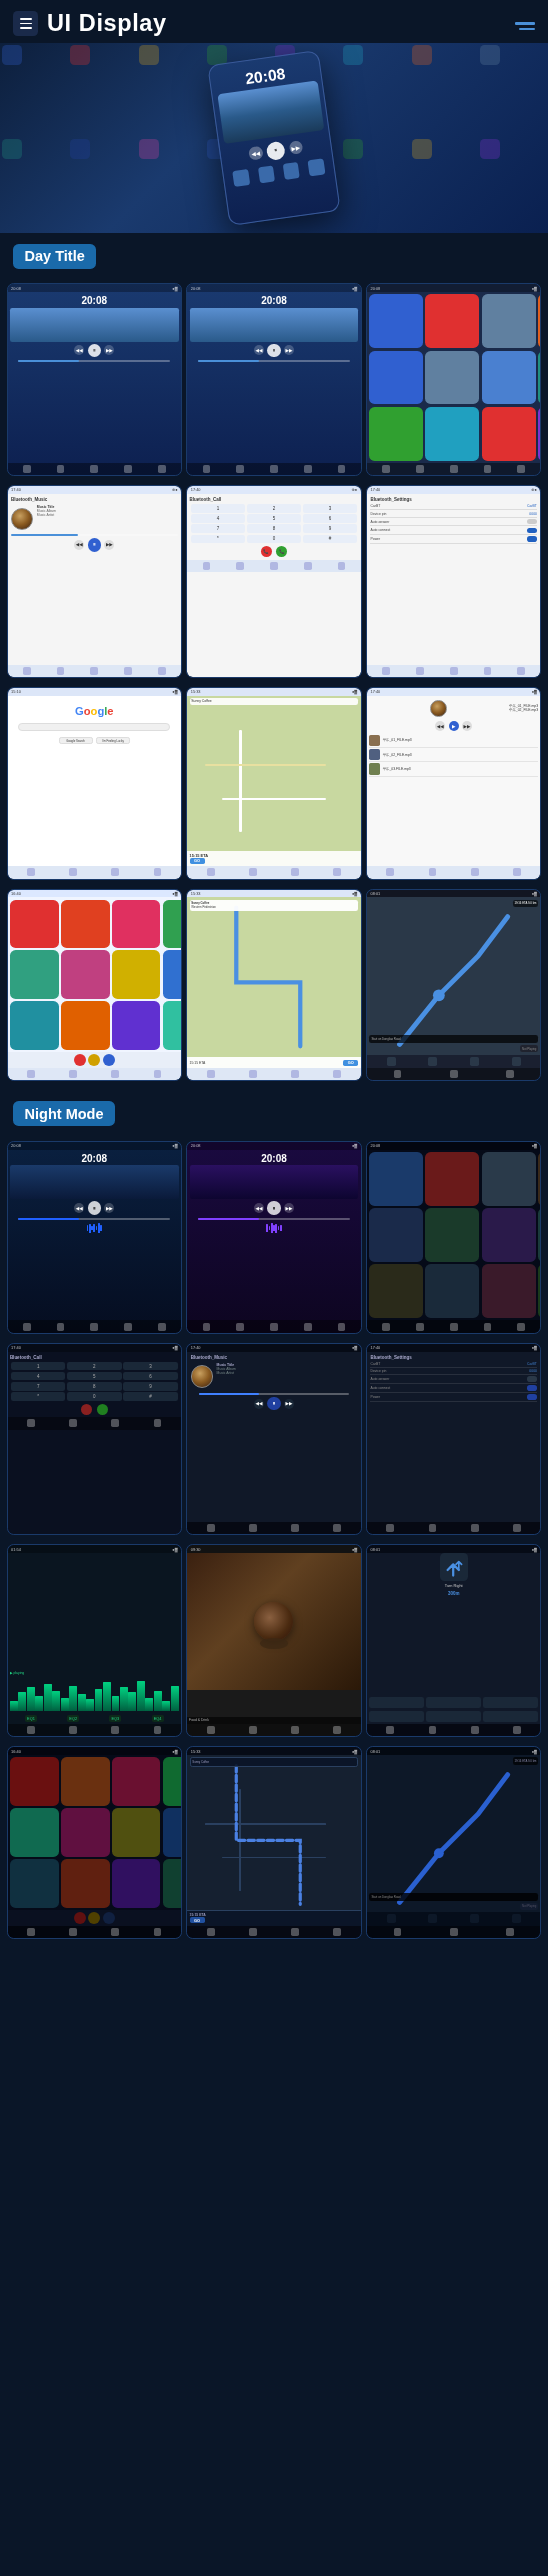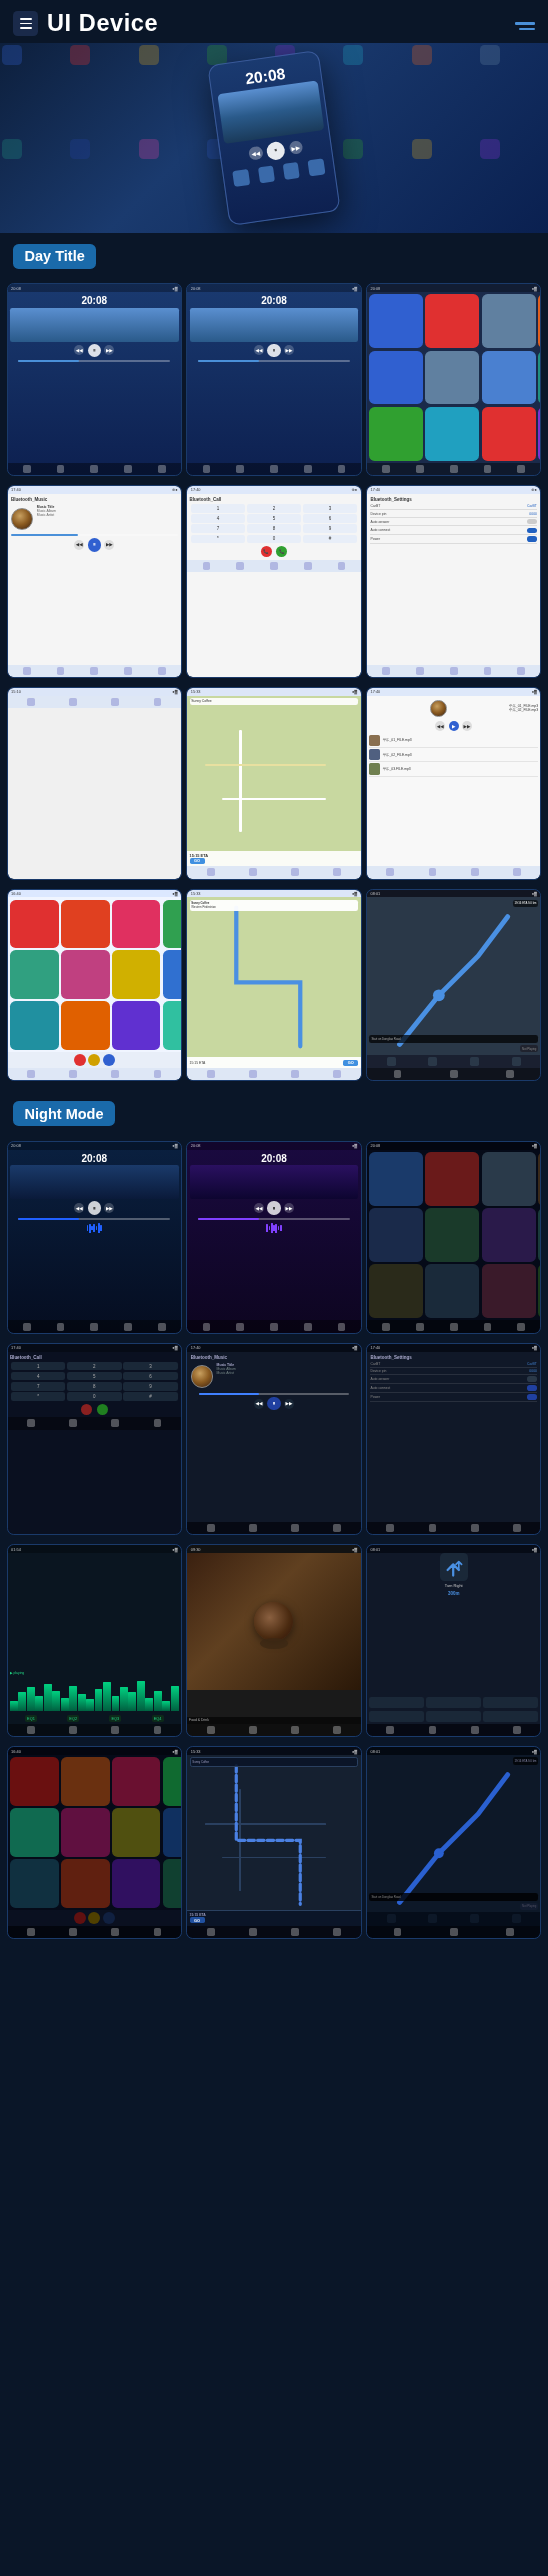--- a/index.html
+++ b/index.html
@@ -268,21 +268,21 @@
 </head>
 <body>
 
 <div class="header">
   <div class="header-left">
     <div class="menu-icon">
       <span></span>
       <span></span>
       <span></span>
     </div>
-    <h1 class="header-title">UI Device</h1>
+    <h1 class="header-title">UI Display</h1>
   </div>
   <div class="header-right"></div>
 </div>
 
 <div class="hero-section">
   <div class="hero-bg-icons">
 
     <div class="hero-bg-icon app-blue"></div>
       <div class="hero-bg-icon app-red"></div>
     <div class="hero-bg-icon app-yellow"></div>
@@ -530,20 +530,30 @@
 
 <div class="section-divider"></div>
 
 <div class="screenshots-grid">
 
   <div class="screenshot-card">
     <div class="sc-inner">
       <div class="sc-statusbar light">
         <span>15:10</span>
         <span>●▓</span>
+      </div>
+      <div class="sc-google">
+        <div class="sc-google-logo">
+          <span style="color:#4285F4;">G</span><span style="color:#EA4335;">o</span><span style="color:#FBBC05;">o</span><span style="color:#4285F4;">g</span><span style="color:#34A853;">l</span><span style="color:#EA4335;">e</span>
+        </div>
+        <div class="sc-google-search"></div>
+        <div style="display:flex;gap:3.4px;margin-top:3.4px;">
+          <div style="height:7.8px;width:34px;border-radius:2.2px;background:#f0f0f0;border:0.6px solid #ddd;font-size:2.8px;display:flex;align-items:center;justify-content:center;color:#333;">Google Search</div>
+          <div style="height:7.8px;width:34px;border-radius:2.2px;background:#f0f0f0;border:0.6px solid #ddd;font-size:2.8px;display:flex;align-items:center;justify-content:center;color:#333;">I'm Feeling Lucky</div>
+        </div>
       </div>
       <div class="sc-bottombar light">
         <div class="sc-bot-icon light"></div>
         <div class="sc-bot-icon light"></div>
         <div class="sc-bot-icon light"></div>
         <div class="sc-bot-icon light"></div>
       </div>
     </div>
   </div>
 

